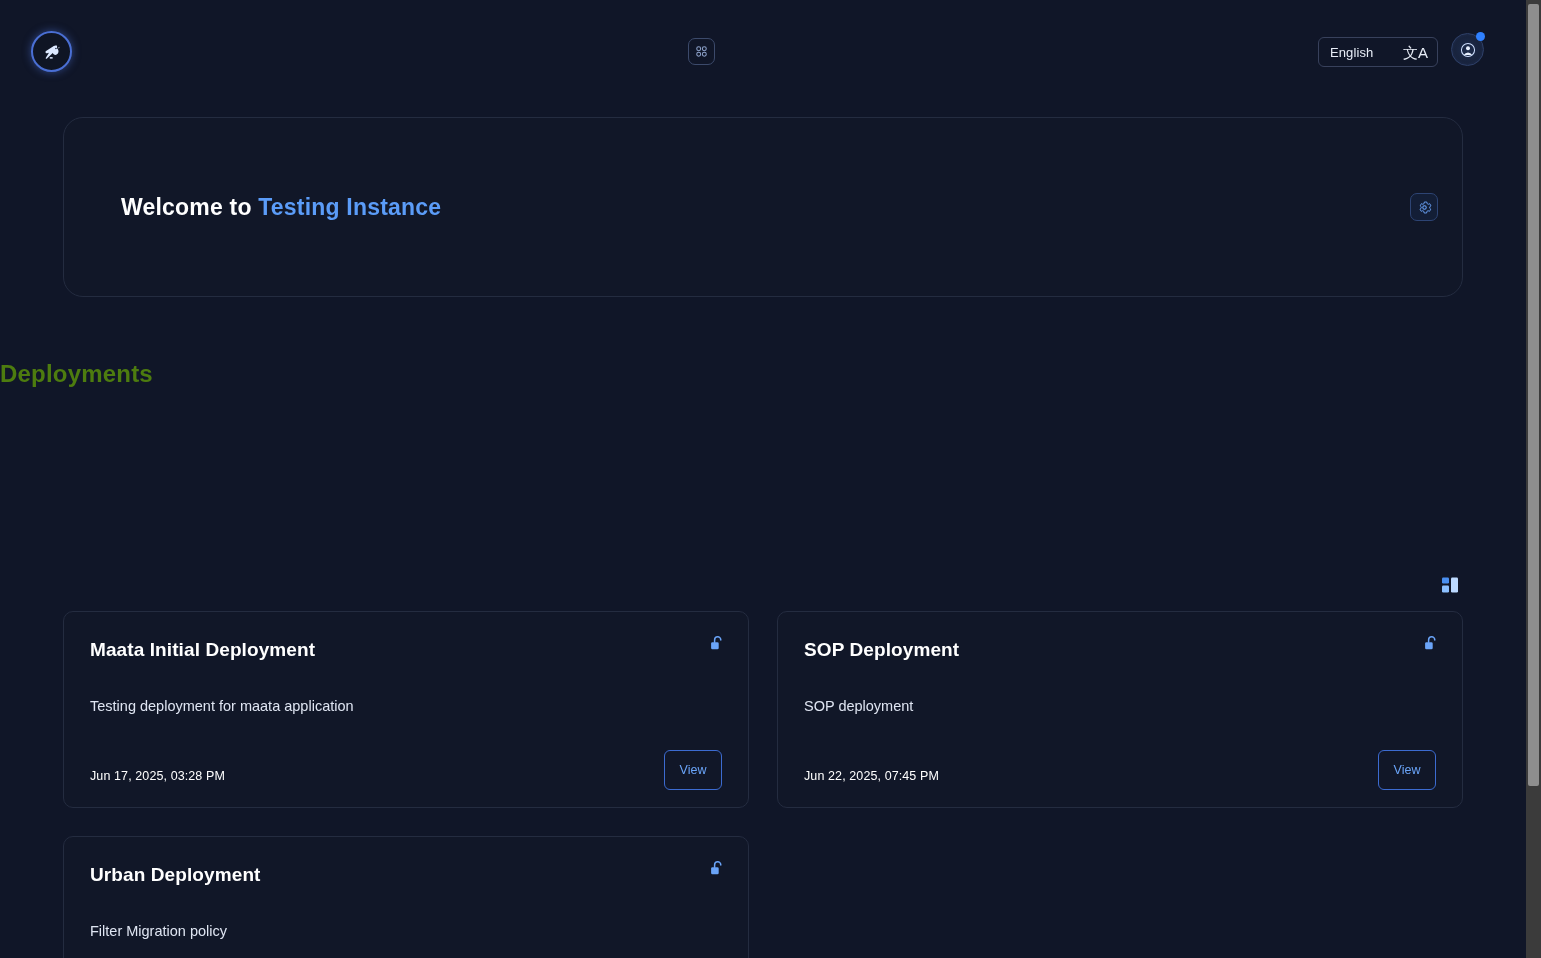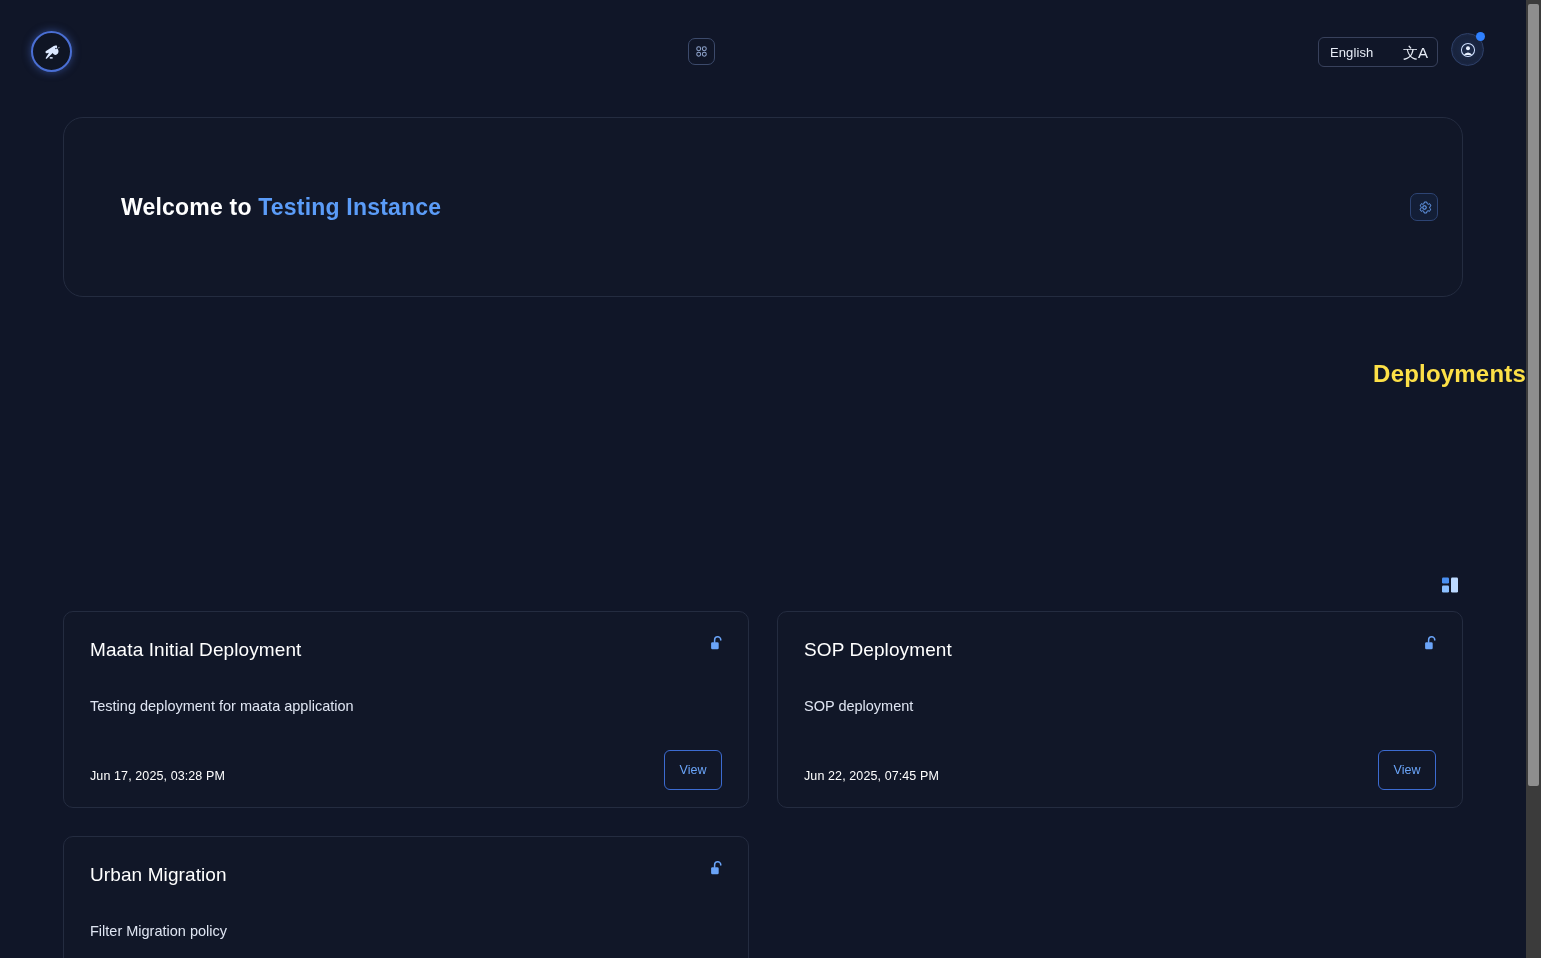--- a/index.html
+++ b/index.html
@@ -157,24 +157,24 @@
     align-items: center;
     justify-content: center;
   }
 
   
   .section-title {
     position: absolute;
     top: 360px;
     left: 0;
     width: 1526px;
-    text-align: right;
+    text-align: left;
     font-size: 24px;
     font-weight: bold;
-    color: #fde047;
+    color: #4d7c0f;
     letter-spacing: .2px;
   }
 
   
   .filter-wrap {
     position: absolute;
     top: 476px;
     left: 438px;
     width: 650px;
     height: 31px;
@@ -219,21 +219,21 @@
     width: 686px;
     height: 197px;
     border: 1px solid #242c40;
     border-radius: 10px;
     background: #111728;
     position: relative;
     padding: 26px 26px 20px 26px;
   }
   .dcard-title {
     font-size: 19px;
-    font-weight: normal;
+    font-weight: bold;
     color: #ffffff;
     letter-spacing: .1px;
     line-height: 24px;
   }
   .dcard-desc {
     position: absolute;
     left: 26px;
     top: 86px;
     font-size: 14.5px;
     color: #dfe5f2;
@@ -383,21 +383,21 @@
           <path d="M4.6 7.3V4.9a3.1 3.1 0 0 1 6.2 0" fill="none" stroke="#6aa4f8" stroke-width="1.5" stroke-linecap="round"></path>
           <rect x="1.1" y="7.3" width="7.6" height="7" rx="1.3" fill="#6aa4f8"></rect>
         </svg>
       </div>
       <div class="dcard-desc">SOP deployment</div>
       <div class="dcard-date">Jun 22, 2025, 07:45 PM</div>
       <button class="dcard-view">View</button>
     </div>
 
     <div class="dcard">
-      <div class="dcard-title">Urban Migration</div>
+      <div class="dcard-title">Urban Deployment</div>
       <div class="dcard-lock">
         <svg width="15" height="17" viewBox="0 0 15 17">
           <path d="M4.6 7.3V4.9a3.1 3.1 0 0 1 6.2 0" fill="none" stroke="#6aa4f8" stroke-width="1.5" stroke-linecap="round"></path>
           <rect x="1.1" y="7.3" width="7.6" height="7" rx="1.3" fill="#6aa4f8"></rect>
         </svg>
       </div>
       <div class="dcard-desc">Filter Migration policy</div>
       <div class="dcard-date"></div>
 
     </div>

